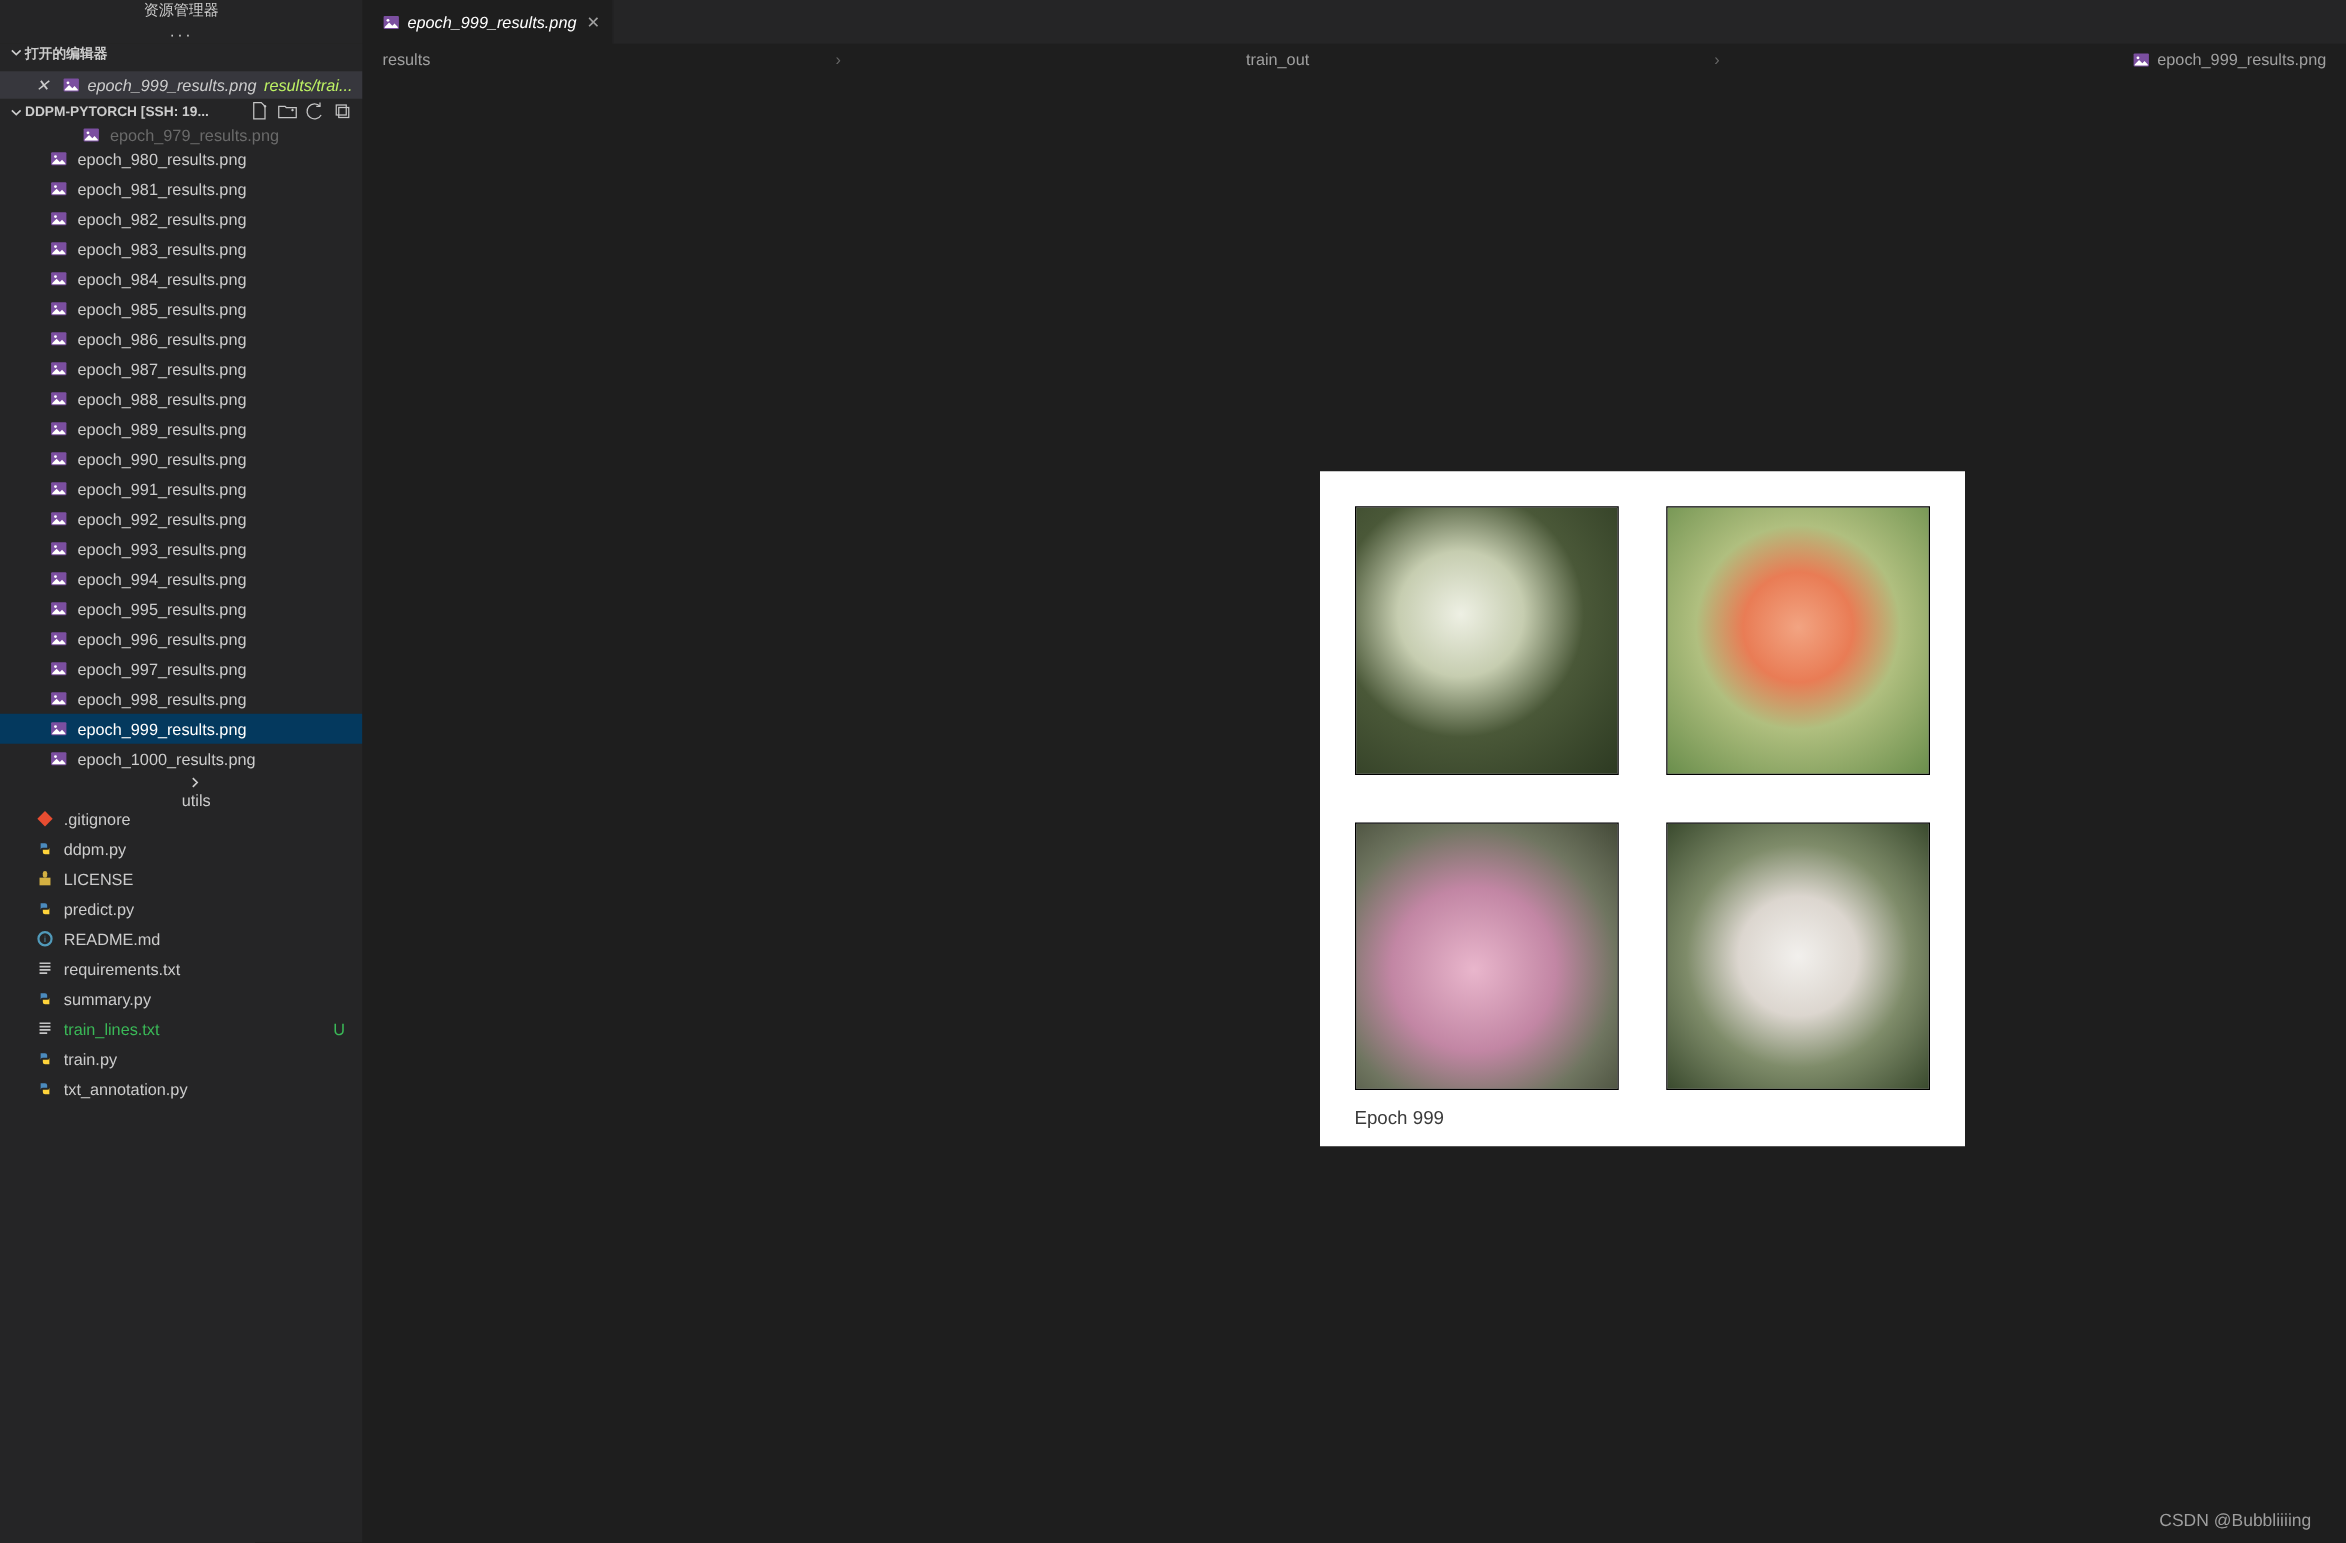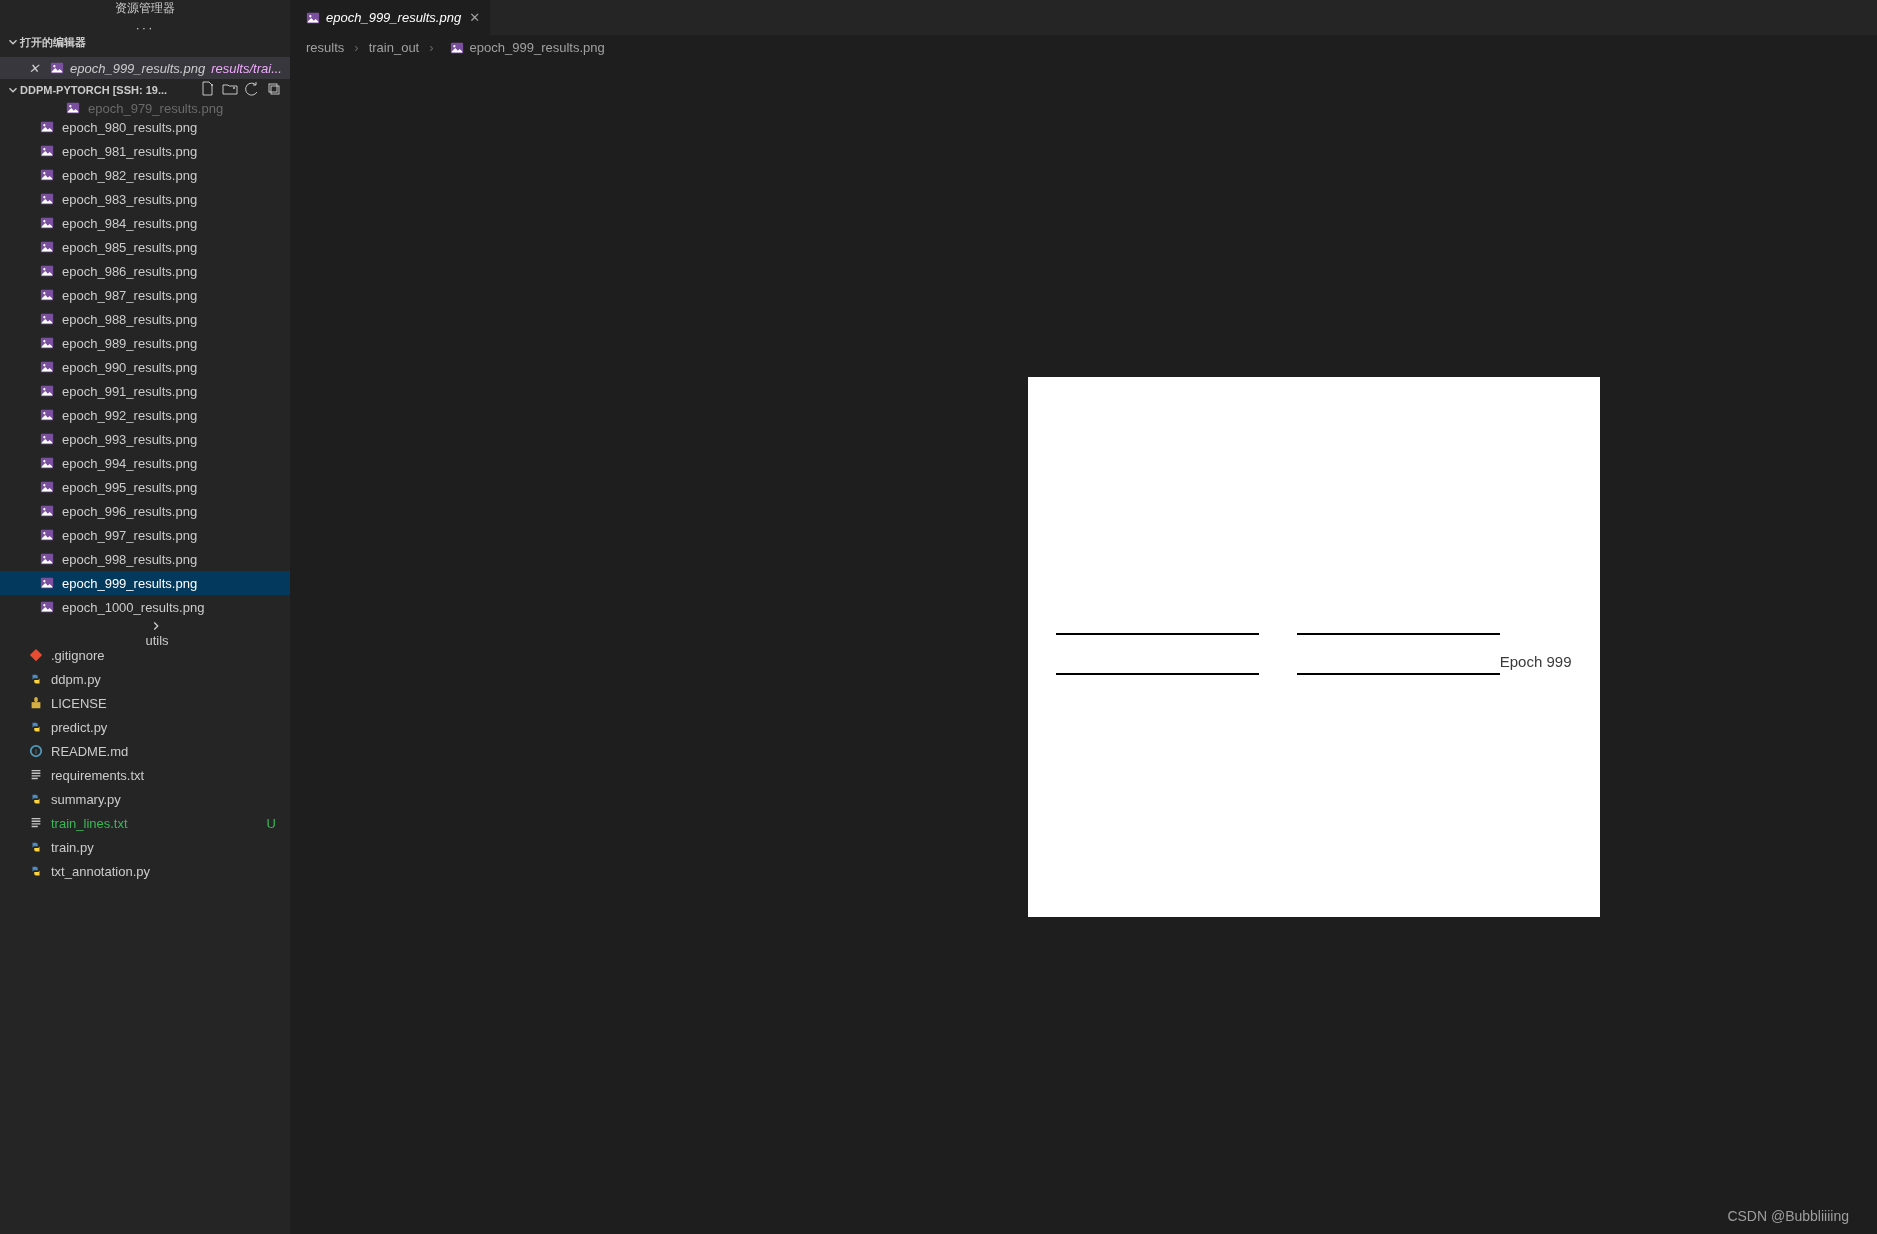--- a/index.html
+++ b/index.html
@@ -48,21 +48,21 @@
   .chev{width:14px;display:inline-flex;justify-content:center;}
   .open-row{
     height:22px;display:flex;align-items:center;padding-left:24px;
     font-style:italic;background:var(--bg-selected2);
     cursor:pointer;
   }
   .close-x{width:20px;text-align:center;color:var(--text);}
   .img-ico{width:14px;height:14px;margin:0 6px;display:inline-flex;}
   .img-ico svg{width:14px;height:14px;}
   .open-row .fname{color:var(--text);font-style:italic;}
-  .open-row .fpath{color:#f0abfc;margin-left:6px;font-style:italic;}
+  .open-row .fpath{color:#bef264;margin-left:6px;font-style:italic;}
   .proj-head{
     height:22px;display:flex;align-items:center;padding-left:6px;
     font-size:11px;font-weight:bold;cursor:pointer;
   }
   .proj-head .title{flex:1;white-space:nowrap;overflow:hidden;text-overflow:ellipsis;}
   .proj-icons{display:flex;gap:6px;padding-right:8px;}
   .proj-icons span{cursor:pointer;color:var(--text-dim);}
   .tree{flex:1;overflow:hidden;}
   .tree-row{
     height:24px;display:flex;align-items:center;padding-left:40px;
@@ -81,31 +81,31 @@
   .tabbar{height:35px;background:#252526;display:flex;align-items:stretch;}
   .tab{
     display:flex;align-items:center;padding:0 10px;
     background:#1e1e1e;font-style:italic;color:#ffffff;
     border-right:1px solid #252526;cursor:pointer;
   }
   .tab .img-ico{margin-right:6px;}
   .tab .close{margin-left:8px;color:var(--text-dim);font-style:normal;cursor:pointer;}
   .breadcrumb{
     height:25px;display:flex;align-items:center;padding:0 16px;
-    color:var(--text-dim);font-size:13px;gap:10px;
+    color:var(--text-dim);font-size:13px;gap:20px;justify-content:space-between;
   }
   .breadcrumb .crumb{cursor:pointer;}
   .breadcrumb .sep{color:#666;}
   .breadcrumb .last{display:flex;align-items:center;}
   .canvas{
     flex:1;display:flex;align-items:center;justify-content:center;
   }
   .figure{
-    width:572px;height:540px;background:#ffffff;
-    display:flex;flex-direction:row;align-items:center;
+    width:516px;height:540px;background:#ffffff;
+    display:flex;flex-direction:column;
     padding:28px 28px 14px 28px;margin-left:460px;
   }
   .grid4{
     flex:1;display:grid;grid-template-columns:repeat(2,1fr);
     grid-template-rows:repeat(2,1fr);gap:38px 38px;
     width:100%;
   }
   .cell{border:1px solid #000;}
   .c1{background:radial-gradient(circle at 40% 40%,#eef0e4 0%,#c6cdb0 28%,#4a5838 55%,#2d3a22 100%);}
   .c2{background:radial-gradient(circle at 50% 45%,#f2a482 0%,#e97c55 28%,#b0bf7f 52%,#6a8e4c 100%);}

